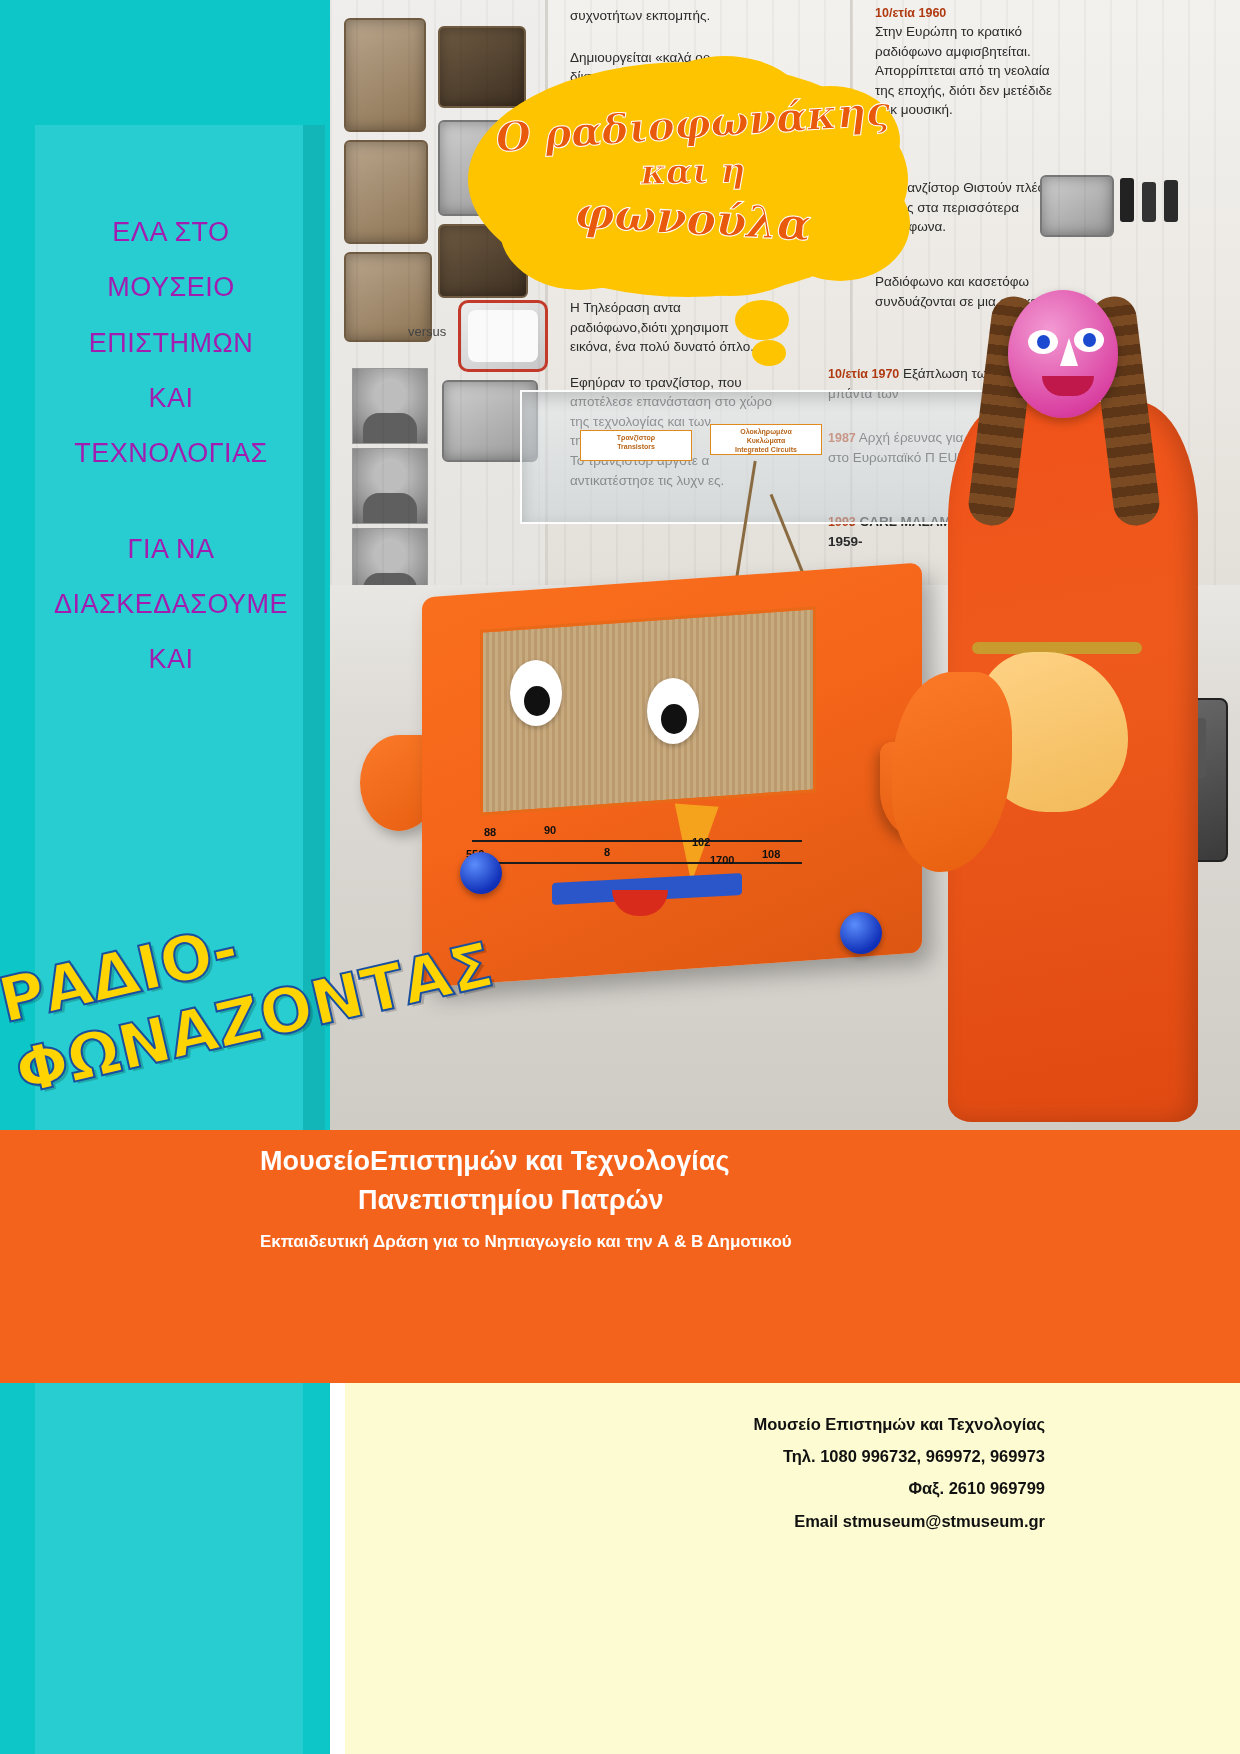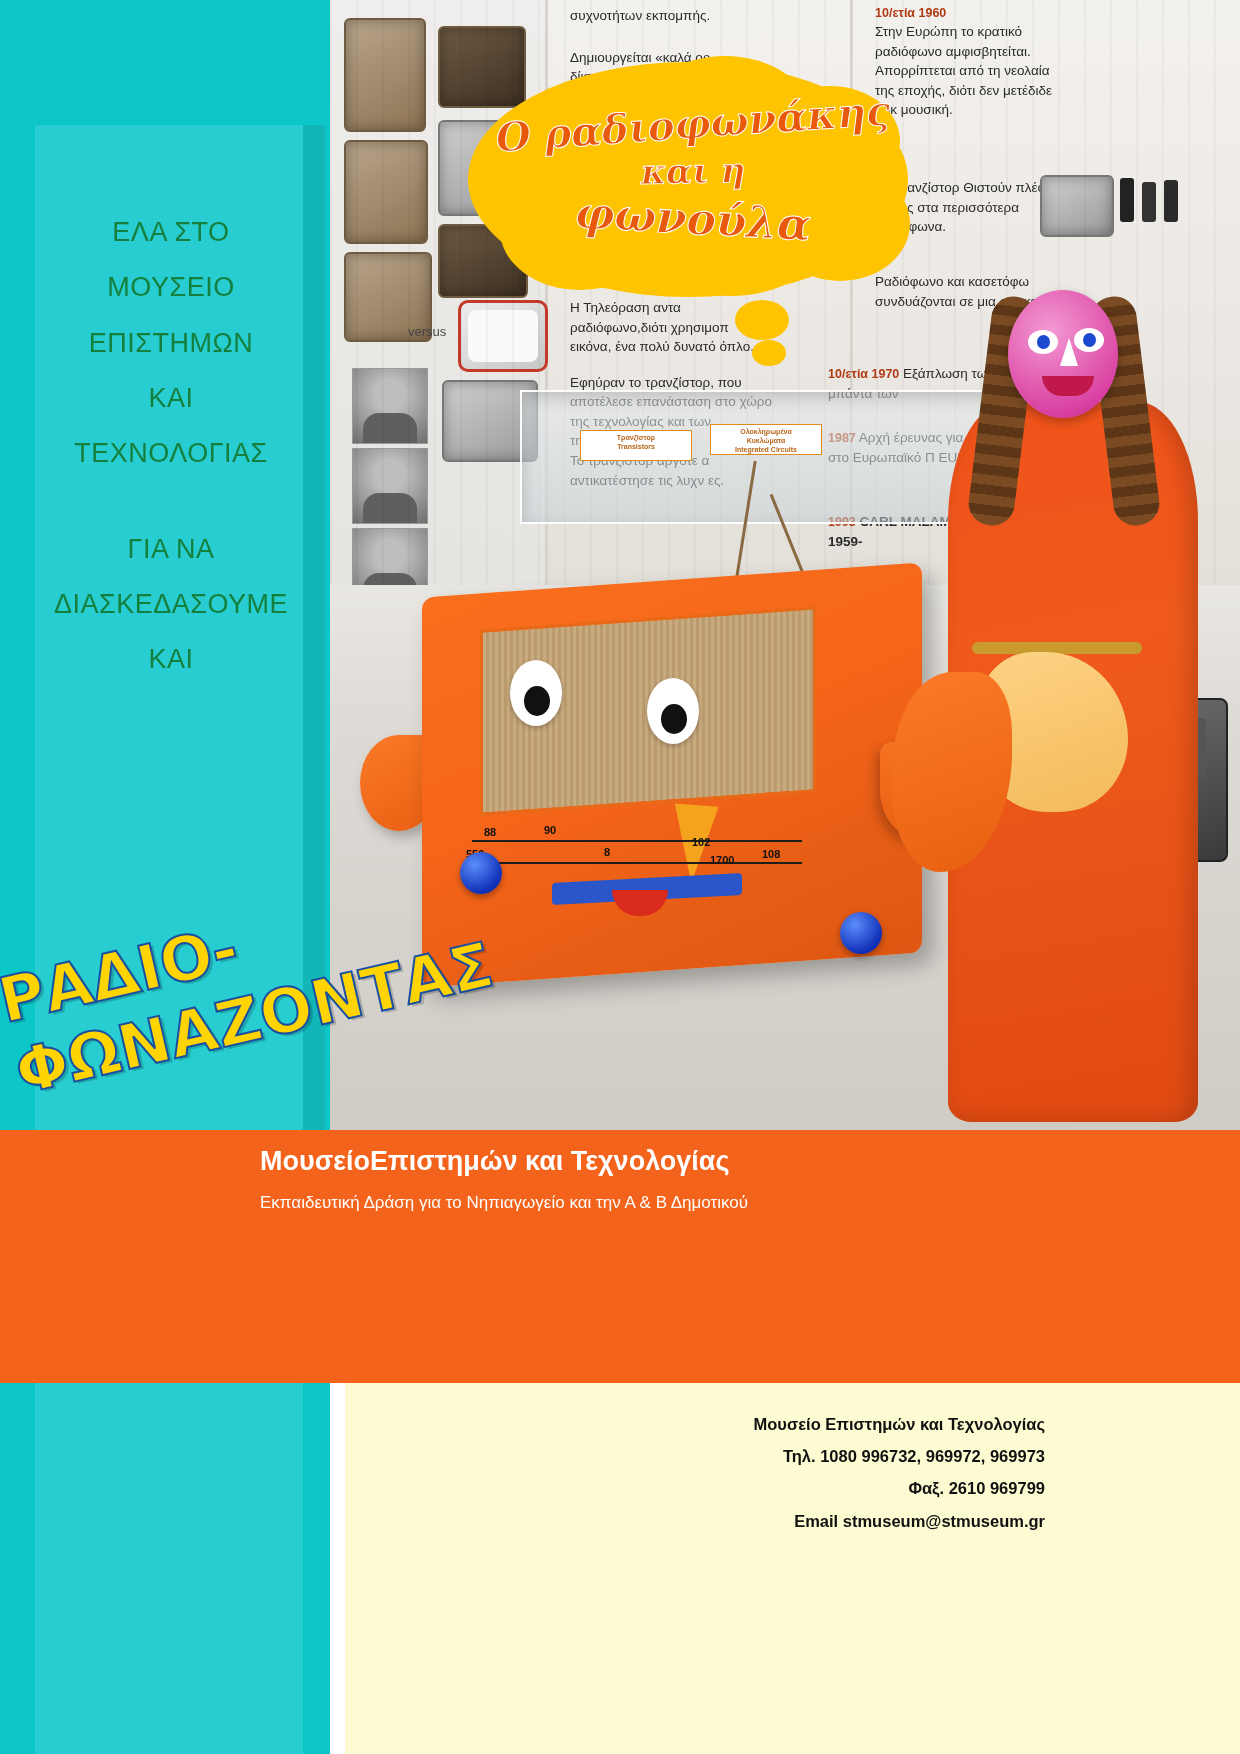--- a/index.html
+++ b/index.html
@@ -251,21 +251,21 @@
     position:absolute;left:35px;top:125px;width:268px;height:1080px;
     background:#27cdd0;
     box-shadow: 10px 0 0 rgba(255,255,255,.25);
   }
   .teal-inner-shade{
     position:absolute;left:303px;top:125px;width:22px;height:1080px;
     background:#12b6b8;
   }
   .come-text{
     position:absolute;left:40px;top:205px;width:262px;
-    text-align:center;color:#15803d;font-size:27px;line-height:2.05;
+    text-align:center;color:#a21caf;font-size:27px;line-height:2.05;
     letter-spacing:.5px;
   }
   .come-text .gap{display:block;height:40px;}
 
   
   .wordart{
     position:absolute;left:10px;top:905px;width:520px;height:220px;
     transform: rotate(-13deg);
   }
   .wordart span{
@@ -306,21 +306,21 @@
     position:absolute;left:0;top:1130px;width:1240px;height:253px;
     background:#f4631c;
   }
   .band-inner{
     position:absolute;left:260px;top:1142px;width:960px;color:#fff;
   }
   .band-title{
     font-size:27px;font-weight:bold;line-height:1.45;
   }
   .band-sub{
-    margin-top:12px;font-size:17px;
+    margin-top:12px;font-size:17px;font-weight:bold;
   }
   .band-quote{
     margin-top:18px;text-align:center;font-size:29px;font-weight:bold;color:#2f6fd0;
     padding-right:300px;
   }
 
   
   .bottom-left{
     position:absolute;left:0;top:1383px;width:330px;height:371px;background:#0cc6c8;
   }
@@ -502,20 +502,21 @@
   <div class="tail2"></div>
   <div class="bubble-text">
     <span class="l1">Ο ραδιοφωνάκης</span>
     <span class="l2">και η</span>
     <span class="l3">φωνούλα</span>
   </div>
 
   <div class="orange-band"></div>
   <div class="band-inner">
     <div class="band-title">ΜουσείοΕπιστημών και Τεχνολογίας</div>
+    <div class="band-title" style="padding-left:98px;">Πανεπιστημίου Πατρών</div>
     <div class="band-sub">Εκπαιδευτική Δράση για το Νηπιαγωγείο και την Α &amp; Β Δημοτικού</div>
   </div>
 
   <div class="bottom-left"></div>
   <div class="bottom-left-inner"></div>
   <div class="bottom-right"></div>
 
   <div class="contact">
     <div>Μουσείο Επιστημών και Τεχνολογίας</div>
     <div>Τηλ. 1080 996732, 969972, 969973</div>

